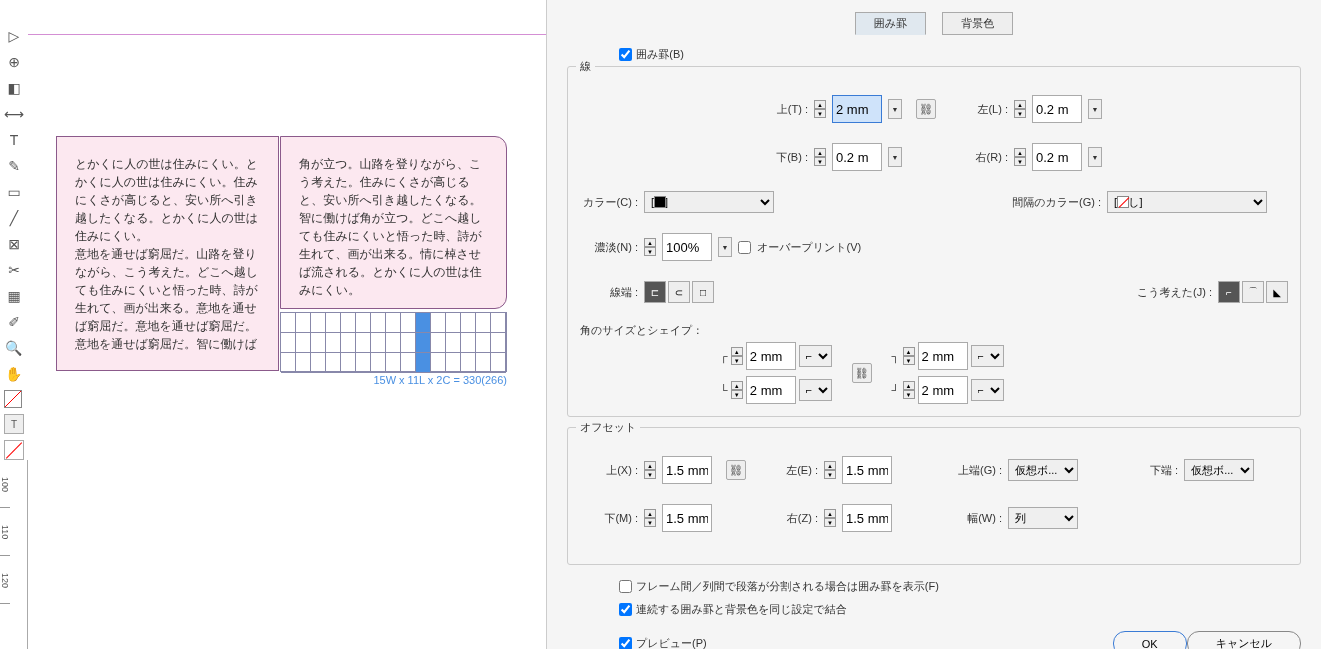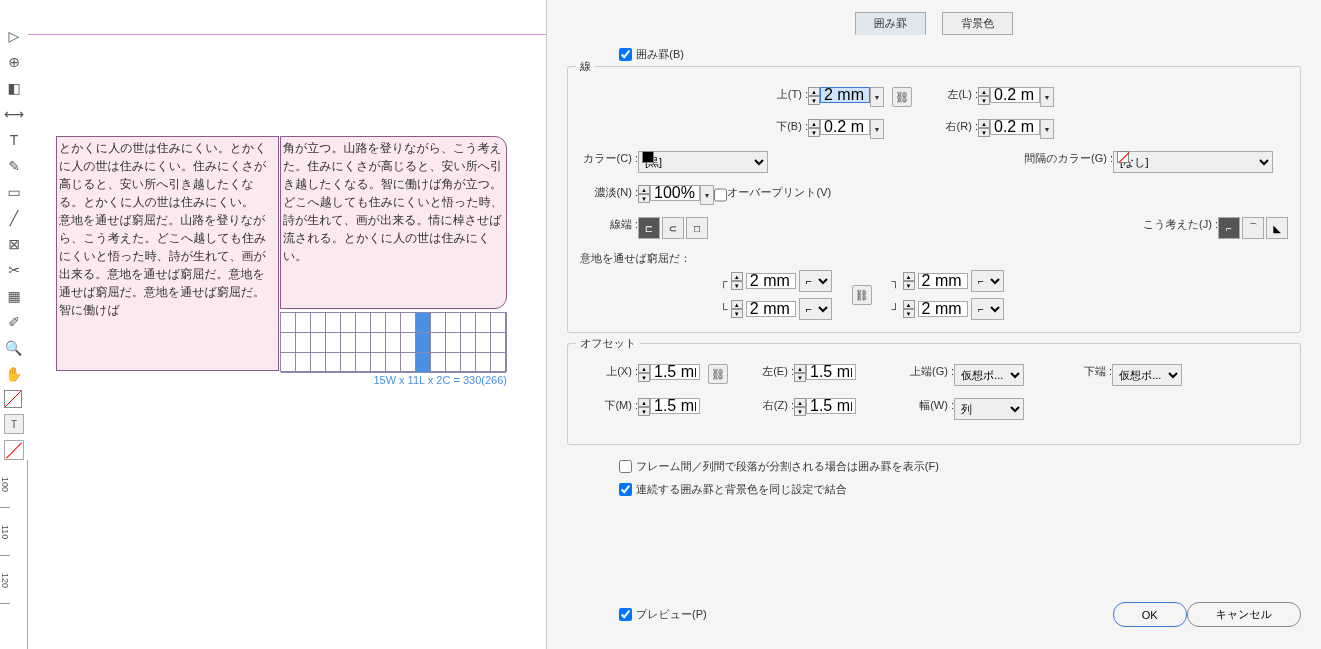--- a/index.html
+++ b/index.html
@@ -8,41 +8,41 @@
 .ruler-h { position: absolute; top: 0; left: 28px; right: 0; height: 18px; background: #fff; border-bottom: 1px solid #aaa; display: flex; }
 .ruler-h .tick { position: relative; width: 48px; border-right: 1px solid #999; font-size: 9px; padding-left: 2px; color: #555; }
 .ruler-v { position: absolute; left: 0; top: 18px; width: 28px; bottom: 0; background: #fff; border-right: 1px solid #aaa; }
 .ruler-v .vtick { height: 48px; border-bottom: 1px solid #999; font-size: 9px; writing-mode: vertical-rl; text-align: center; color: #555; padding-top: 2px; }
 .ruler-v-bottom { position: absolute; left: 0; top: 460px; }
 .toolbar { position: absolute; left: 0; top: 18px; width: 28px; display: flex; flex-direction: column; gap: 6px; padding: 8px 4px; }
 .toolbar .tool { width: 20px; height: 20px; display: flex; align-items: center; justify-content: center; cursor: pointer; font-size: 14px; color: #555; }
 .toolbar .tool.color-swatch { width: 18px; height: 18px; background: linear-gradient(to bottom right, #fff 48%, red 48%, red 52%, #fff 52%); border: 1px solid #888; }
 .canvas { position: absolute; left: 28px; top: 18px; right: 0; bottom: 0; background: #fff; }
 .guide-h { position: absolute; left: 0; right: 0; top: 16px; border-top: 1px solid #d48fd4; }
-.text-frame { position: absolute; background: #fce8f0; border: 1px solid #8b5a8b; font-size: 12px; line-height: 1.5; padding: 2px; color: #333; }
+.text-frame { position: absolute; background: #fce8f0; border: 1px solid #8b5a8b; font-size: 12px; line-height: 1.5; padding: 18px; color: #333; }
 .col1 { left: 28px; top: 118px; width: 223px; height: 235px; }
 .col2 { left: 252px; top: 118px; width: 227px; height: 173px; border-radius: 0 12px 12px 0; }
 .grid-box { position: absolute; left: 252px; top: 294px; width: 227px; height: 60px; }
 .grid-row { display: flex; height: 20px; border-bottom: 1px solid #88a; }
 .grid-cell { flex: 1; border-right: 1px solid #88a; }
 .grid-cell.blue { background: #4a90e2; }
 .stats { position: absolute; left: 252px; top: 356px; font-size: 11px; color: #4a90e2; width: 227px; text-align: right; }
 .right-pane { flex: 1; background: #f5f5f5; padding: 12px 20px; display: flex; flex-direction: column; }
 .tabs { display: flex; justify-content: center; gap: 16px; margin-bottom: 8px; }
 .tab { padding: 3px 18px; border: 1px solid #aaa; background: #eee; cursor: pointer; font-size: 11px; }
 .tab.active { background: #e0e8ef; border-bottom-color: #e0e8ef; }
 .chk-row { display: flex; align-items: center; gap: 4px; margin: 4px 0 4px 12px; padding-left: 40px; }
 .fieldset { border: 1px solid #ccc; border-radius: 3px; padding: 8px 12px 12px 12px; margin-bottom: 10px; position: relative; }
 .fieldset-label { position: absolute; top: -8px; left: 8px; background: #f5f5f5; padding: 0 4px; font-size: 11px; }
-.row { display: flex; margin: 12px 0; }
+.row { display: flex; align-items: center; gap: 6px; margin: 20px 0; }
 .row label { text-align: right; min-width: 58px; font-size: 11px; }
 .colon::after { content: " :"; }
 .spinner { display: flex; flex-direction: column; width: 12px; }
 .spinner button { height: 9px; font-size: 6px; line-height: 1; padding: 0; border: 1px solid #999; background: #eee; cursor: pointer; }
-input[type="text"].val { width: 50px; height: 16px; border: 1px solid #aaa; padding: 0 3px; font-size: 16px; }
+input[type="text"].val { width: 50px; height: 28px; border: 1px solid #aaa; padding: 0 3px; font-size: 13px; }
 input[type="text"].val.active { border: 1px solid #3a7bd5; background: #cfe3fa; }
 .dropdown-btn { width: 14px; height: 20px; border: 1px solid #aaa; background: #eee; font-size: 7px; display: flex; align-items: center; justify-content: center; cursor: pointer; }
 .link-icon { width: 20px; height: 20px; border: 1px solid #aaa; border-radius: 2px; display: flex; align-items: center; justify-content: center; font-size: 11px; margin: 0 8px; background: #eee; cursor: pointer; }
 select { height: 22px; border: 1px solid #aaa; font-size: 11px; padding: 0 2px; }
 .sel-med { width: 130px; }
 .sel-wide { width: 160px; }
 .sel-type { width: 160px; background: #000; }
 .pct { width: 60px; }
 .btn-group { display: flex; gap: 2px; }
 .btn-group button { width: 22px; height: 22px; border: 1px solid #aaa; background: #eee; cursor: pointer; font-size: 10px; display: flex; align-items: center; justify-content: center; }
@@ -229,21 +229,21 @@
         <button>□</button>
       </div>
       <div style="flex:1;"></div>
       <label class="colon">こう考えた(J)</label>
       <div class="btn-group">
         <button class="sel">⌐</button>
         <button>⌒</button>
         <button>◣</button>
       </div>
     </div>
-    <div class="section-label">意地を通せば窮屈だ：</div>
+    <div class="section-label">角のサイズとシェイプ：</div>
     <div class="corner-grid">
       <div class="corner-col">
         <div class="corner-row">
             <span>┌</span>
             <div class="spinner">
               <button>▲</button>
               <button>▼</button>
             </div>
             <input type="text" class="val" value="2 mm" style="">
             <select><option>⌐</option></select>

